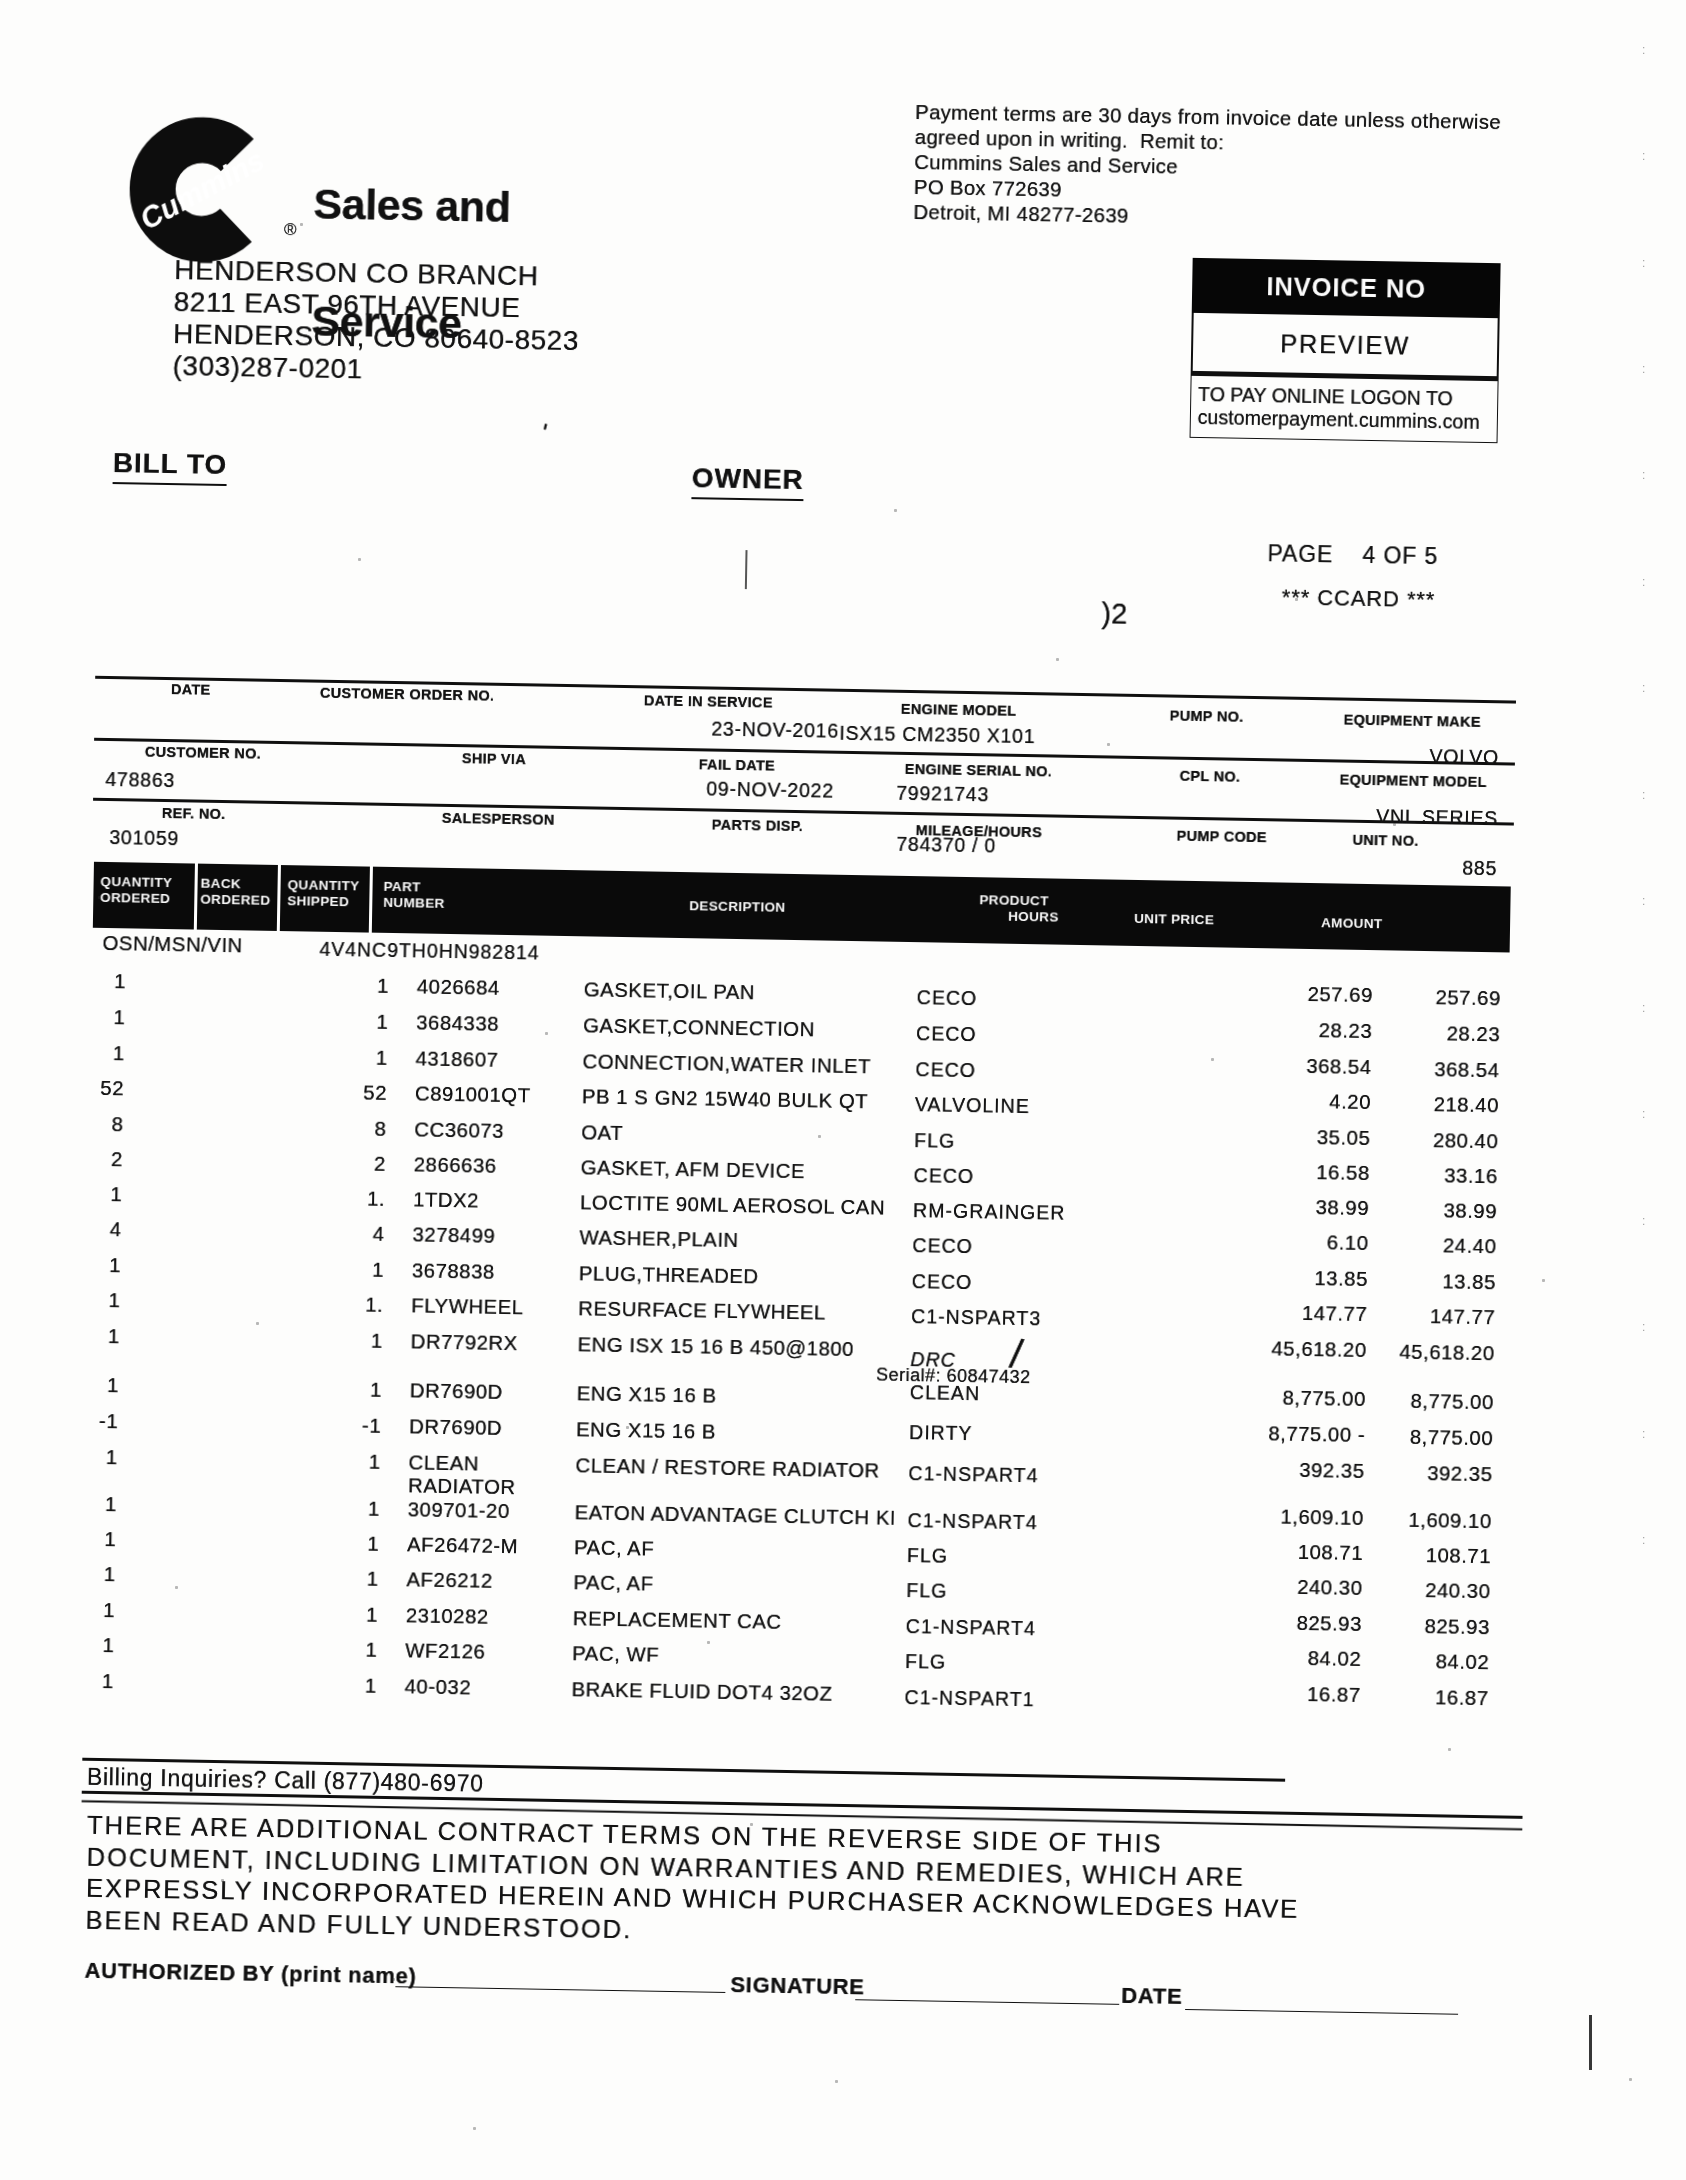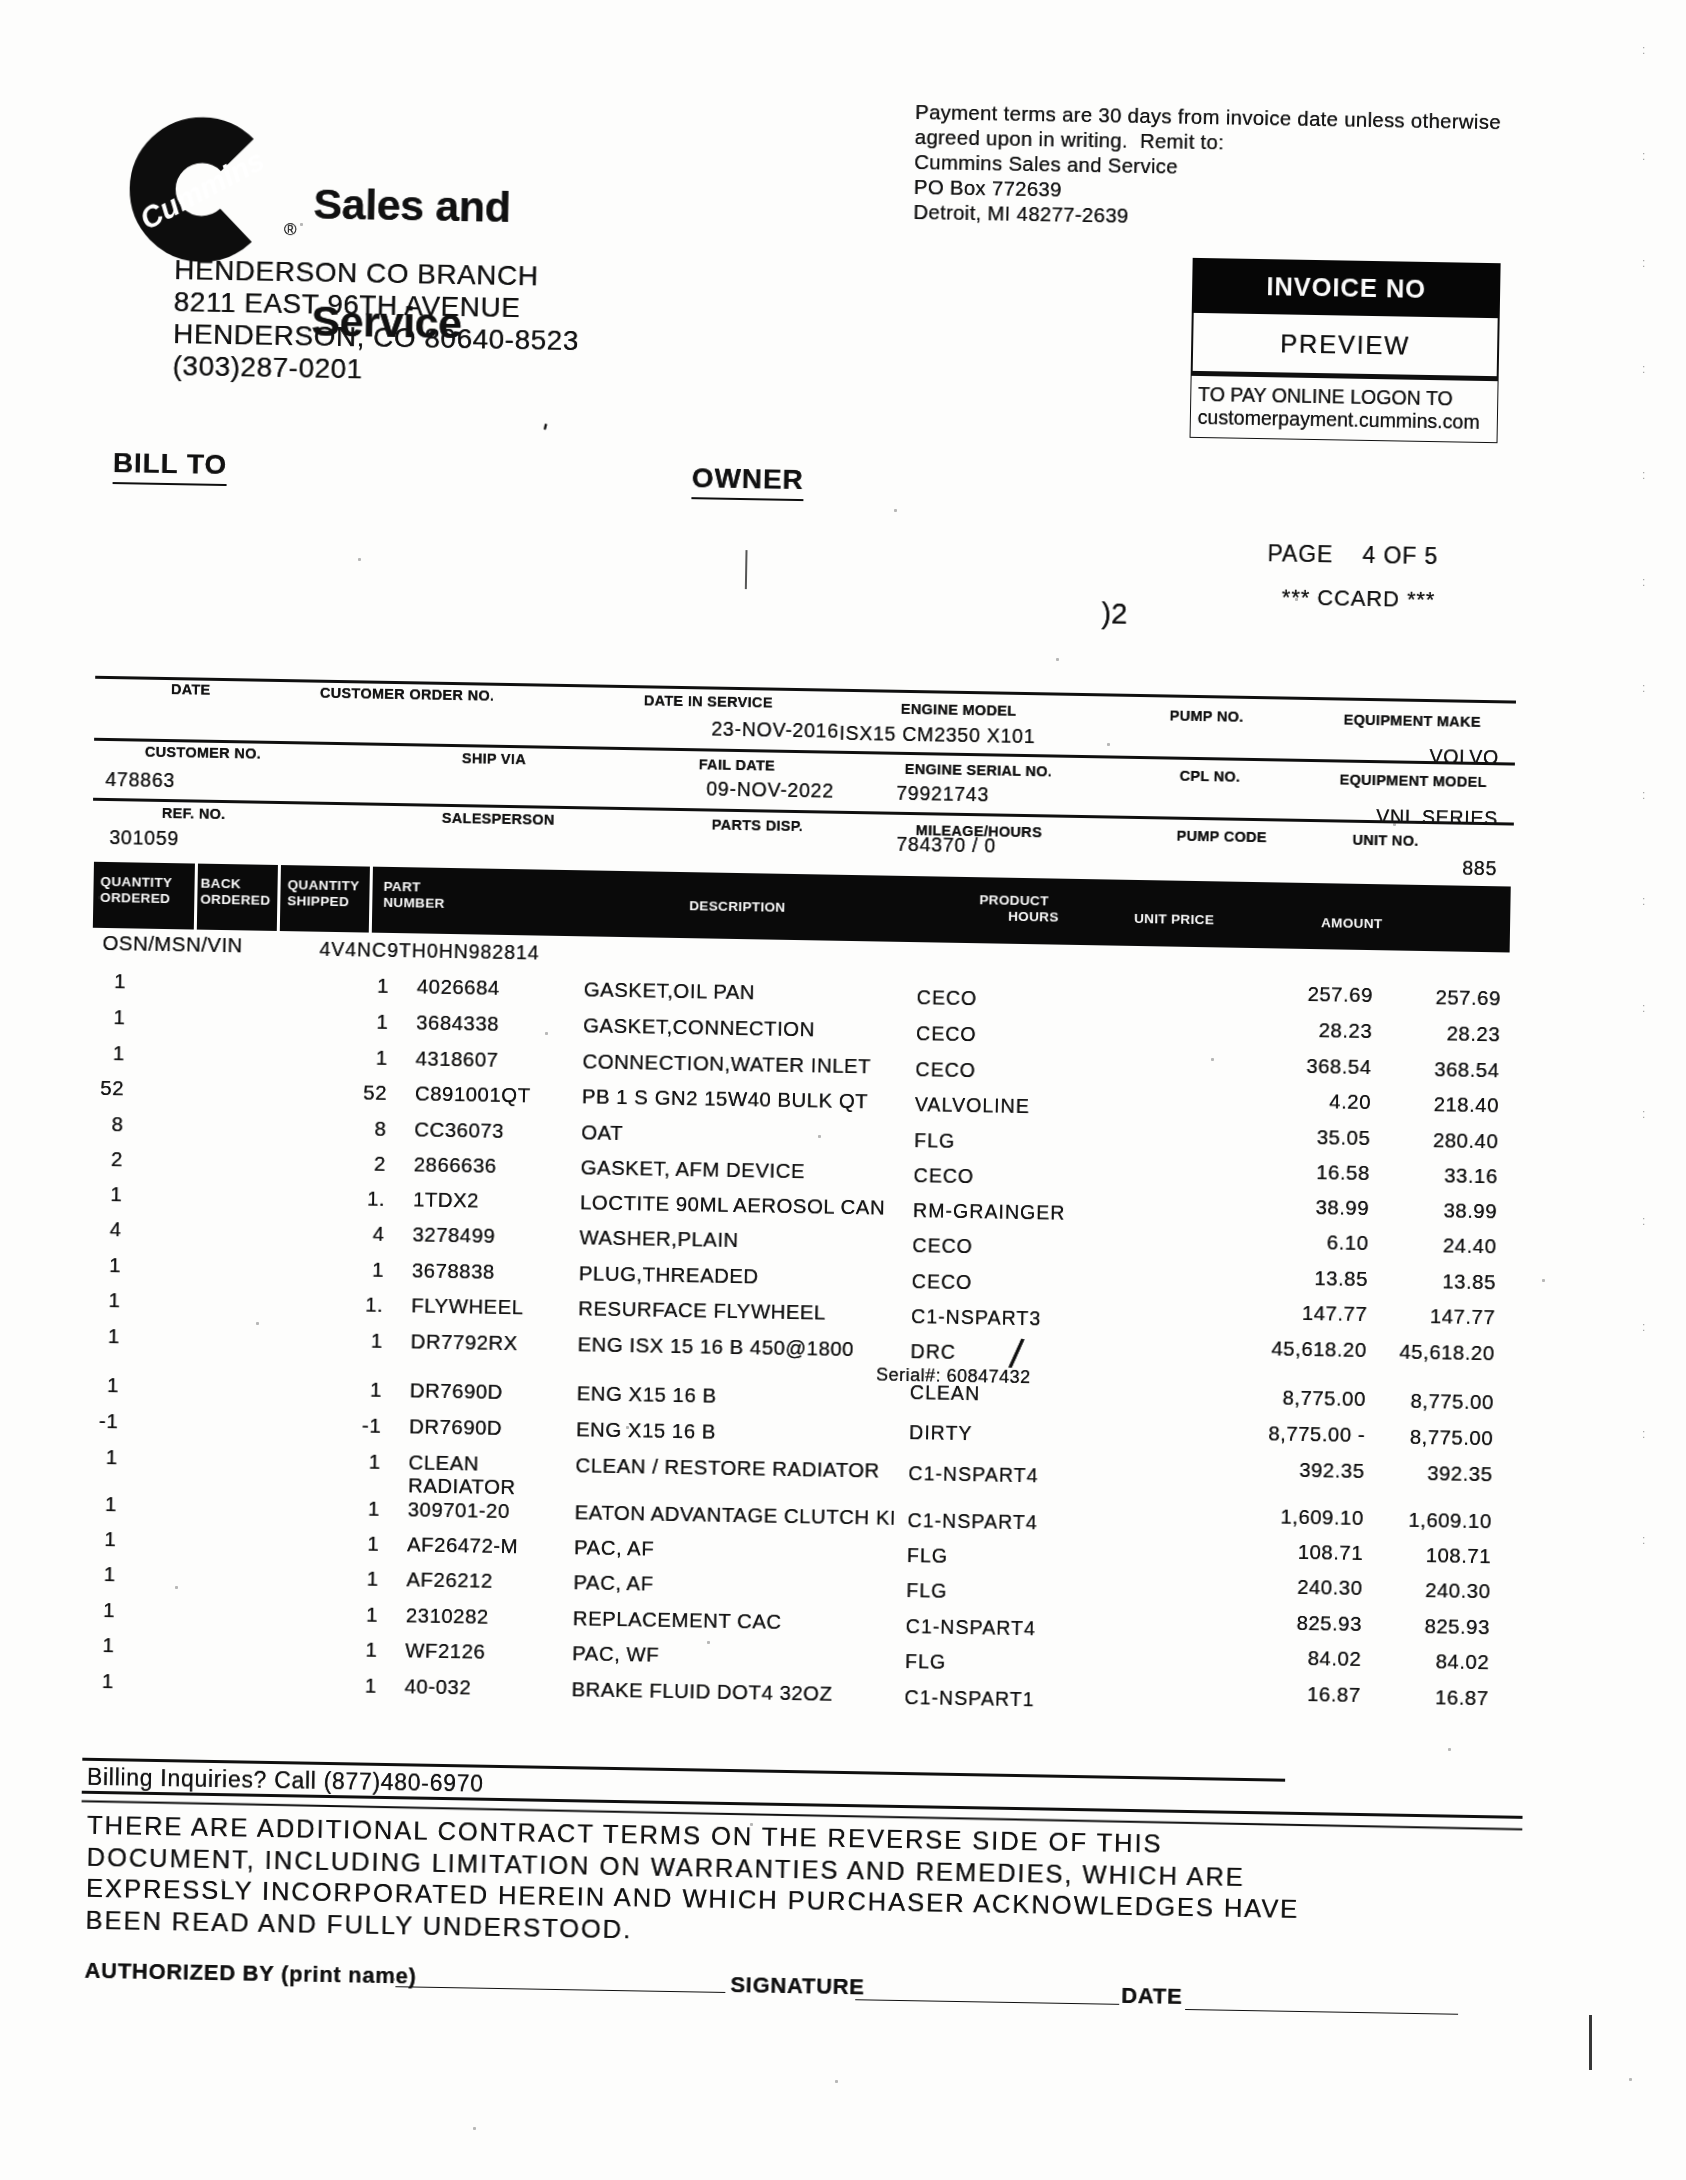--- a/index.html
+++ b/index.html
@@ -242,21 +242,21 @@
           <span class="c-dsc">RESURFACE FLYWHEEL</span>
           <span class="c-cod" style="top: 1.7px;">C1-NSPART3</span>
           <span class="c-unit" style="top: -8.5px;">147.77</span>
           <span class="c-amt" style="top: -6.8px;">147.77</span>
         </div>
         <div class="itemrow ink" style="top: 1323px;">
           <span class="c-ord">1</span>
           <span class="c-shp">1</span>
           <span class="c-prt">DR7792RX</span>
           <span class="c-dsc">ENG ISX 15 16 B 450@1800</span>
-          <span class="c-cod" style="top: 1px;">DRC</span>
+          <span class="c-cod" style="top: 9px; font-style: italic;">DRC</span>
           <span style="left: 900px; top: 26.4px; font-size: 18px;">Serial#: 60847432</span>
           <span style="left: 1034px; top: -10.2px; font-size: 41px; transform: rotate(8deg);">/</span>
           <span class="c-unit" style="top: -8.5px;">45,618.20</span>
           <span class="c-amt" style="top: -6.8px;">45,618.20</span>
         </div>
         <div class="itemrow ink" style="top: 1372px;">
           <span class="c-ord">1</span>
           <span class="c-shp">1</span>
           <span class="c-prt">DR7690D</span>
           <span class="c-dsc">ENG X15 16 B</span>

